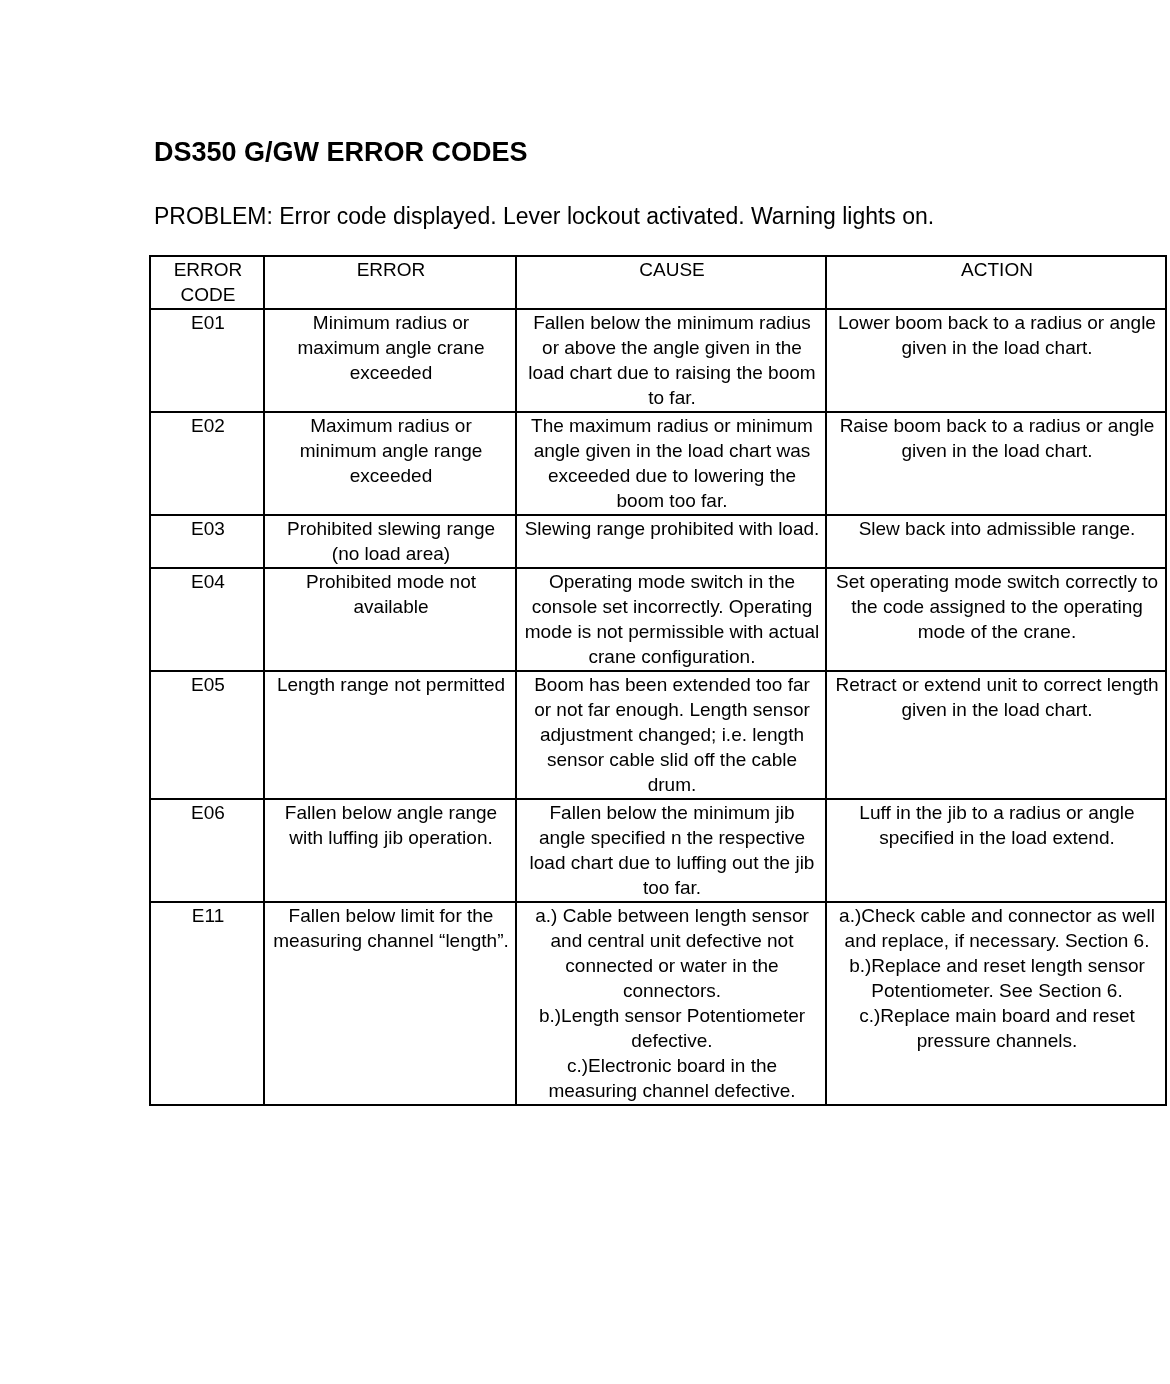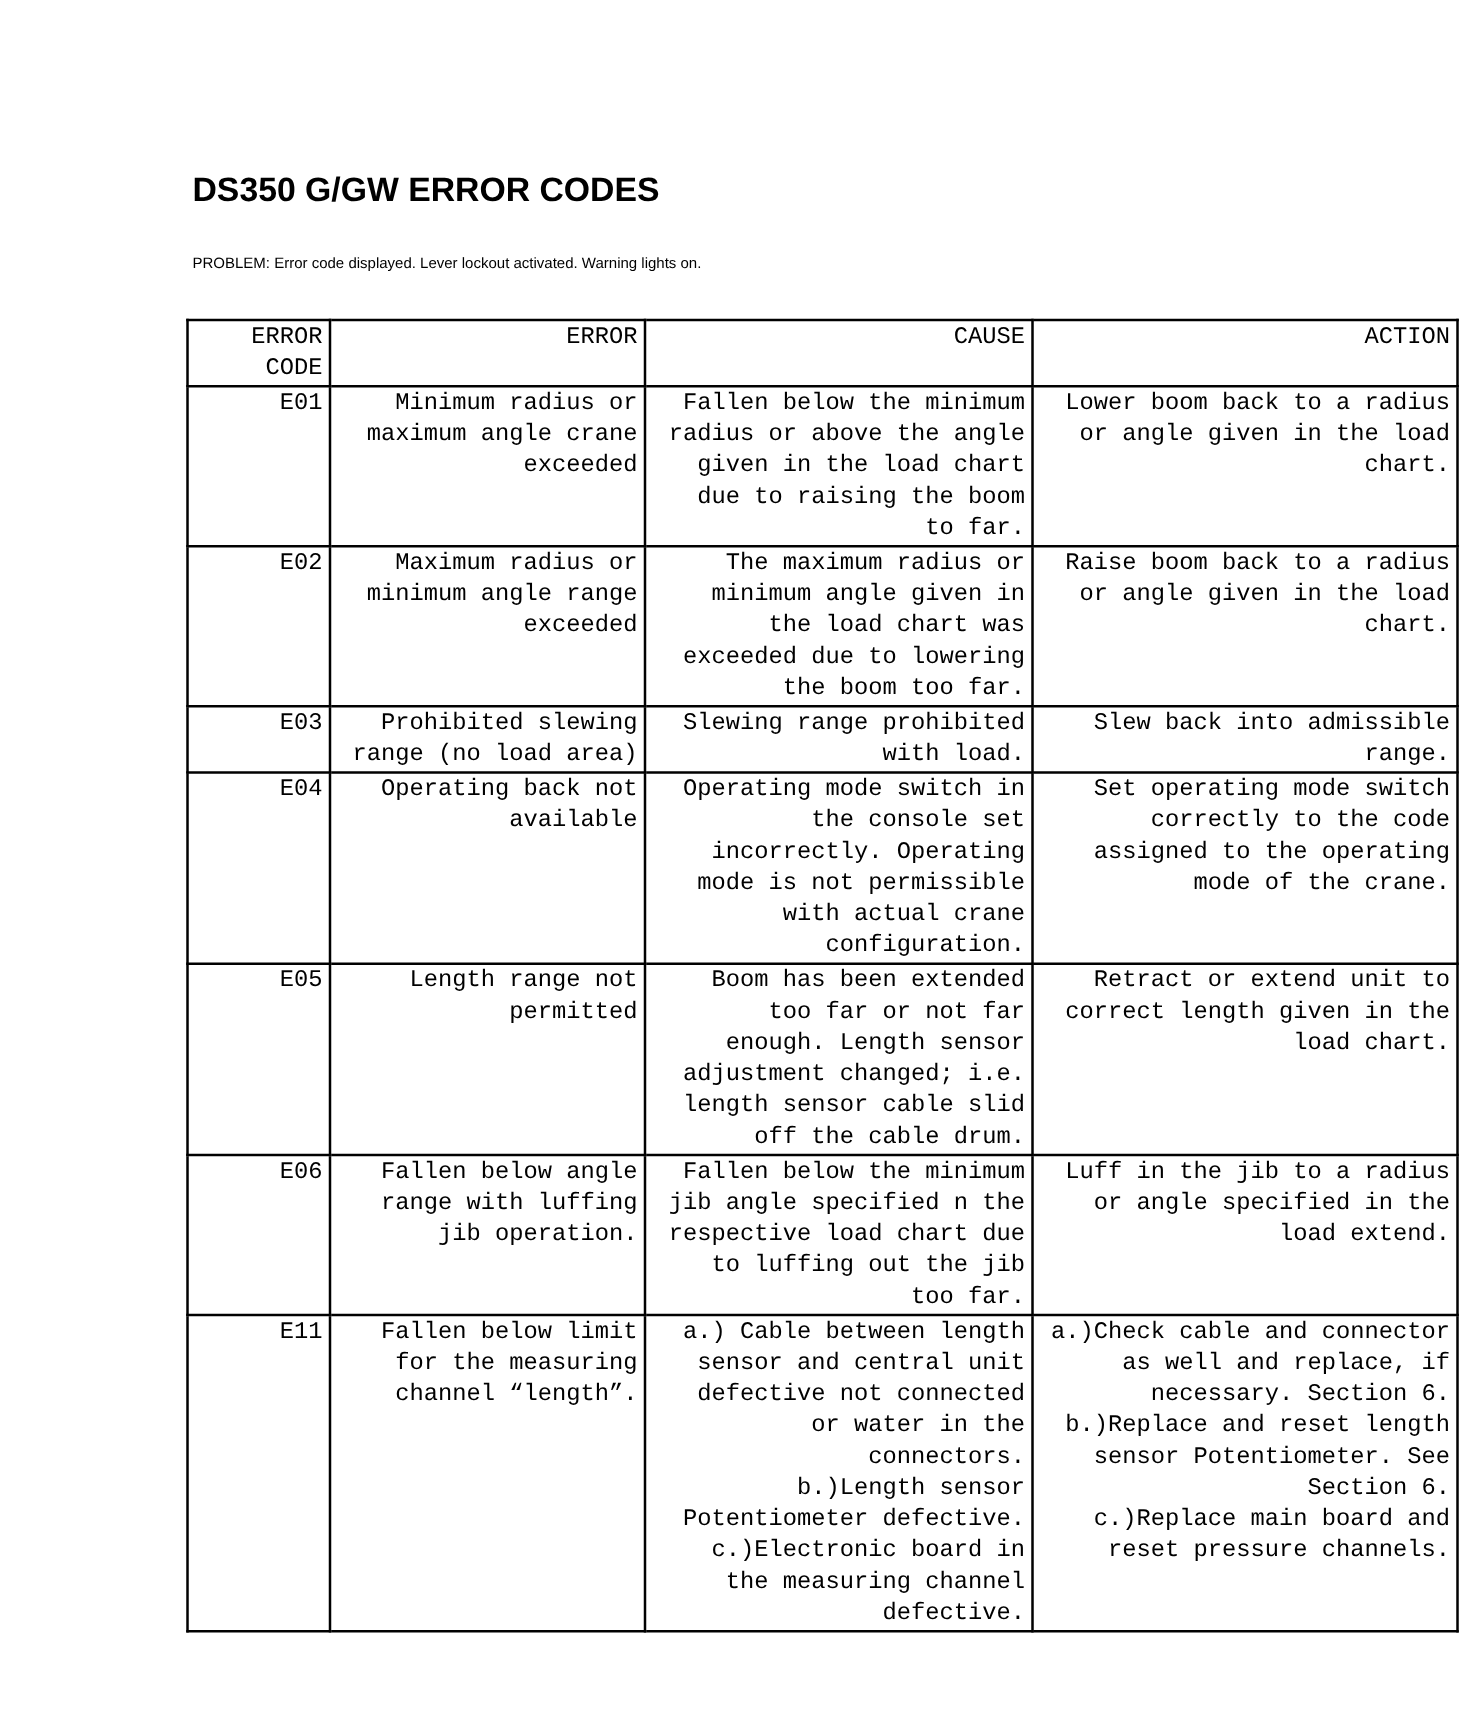--- a/index.html
+++ b/index.html
@@ -17,43 +17,42 @@
     left: 121px;
     top: 104px;
     font-size: 27px;
     font-weight: bold;
     white-space: nowrap;
   }
   .problem-line {
     position: absolute;
     left: 121px;
     top: 170px;
-    font-size: 12px;
+    font-size: 23px;
     white-space: nowrap;
   }
   table.error-table {
     position: absolute;
     left: 116px;
     top: 222px;
     width: 1016px;
     table-layout: fixed;
     border-collapse: collapse;
   }
   table.error-table th,
   table.error-table td {
     border: 2px solid #000000;
     vertical-align: top;
-    text-align: right;
+    text-align: center;
     font-size: 19px;
     line-height: 25px;
     font-weight: normal;
     padding: 0px 5px 1px 7px;
     white-space: pre-line;
     overflow: hidden;
-    font-family: Liberation Mono, monospace;
   }
   col.c-code   { width: 114px; }
   col.c-error  { width: 252px; }
   col.c-cause  { width: 310px; }
   col.c-action { width: 340px; }
 </style>
 </head>
 <body>
 
 <div class="doc-title">DS350 G/GW ERROR CODES</div>
@@ -92,21 +91,21 @@
 
   <tr>
     <td>E03</td>
     <td>Prohibited slewing range (no load area)</td>
     <td>Slewing range prohibited with load.</td>
     <td>Slew back into admissible range.</td>
   </tr>
 
   <tr>
     <td>E04</td>
-    <td>Operating back not available</td>
+    <td>Prohibited mode not available</td>
     <td>Operating mode switch in the console set incorrectly. Operating mode is not permissible with actual crane configuration.</td>
     <td>Set operating mode switch correctly to the code assigned to the operating mode of the crane.</td>
   </tr>
 
   <tr>
     <td>E05</td>
     <td>Length range not permitted</td>
     <td>Boom has been extended too far or not far enough. Length sensor adjustment changed; i.e. length sensor cable slid off the cable drum.</td>
     <td>Retract or extend unit to correct length given in the load chart.</td>
   </tr>

